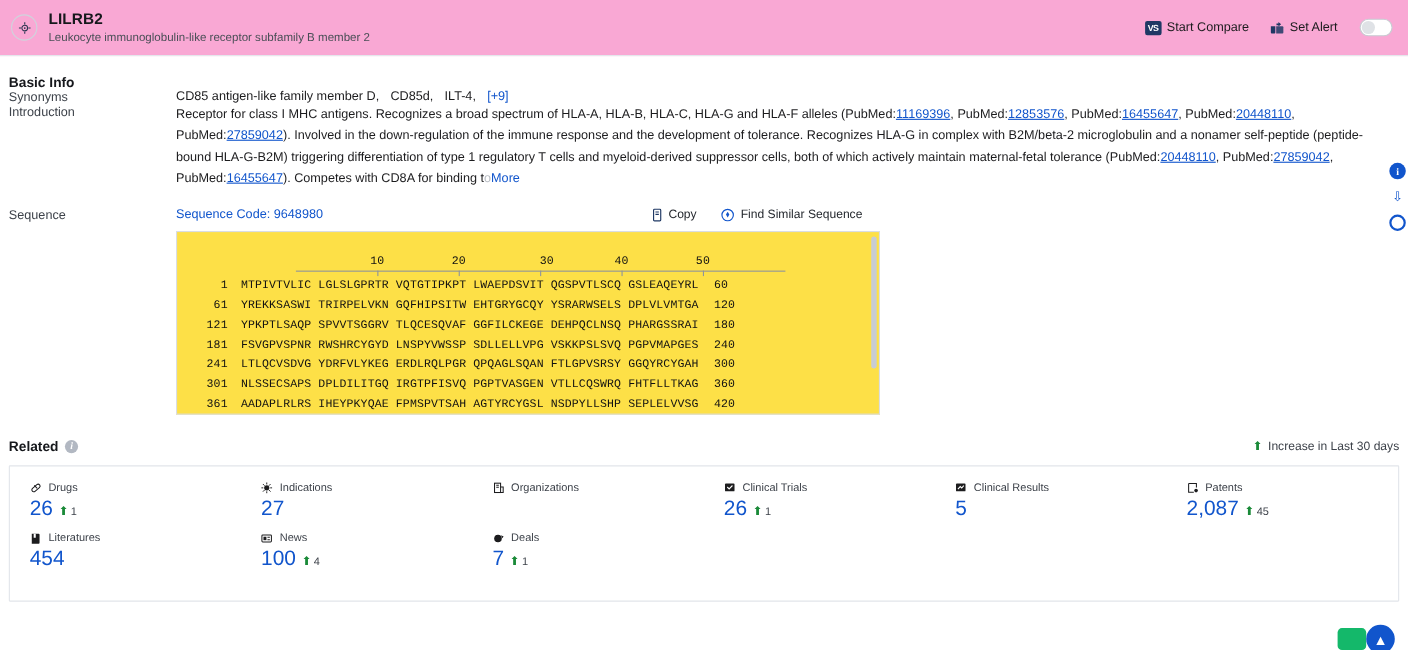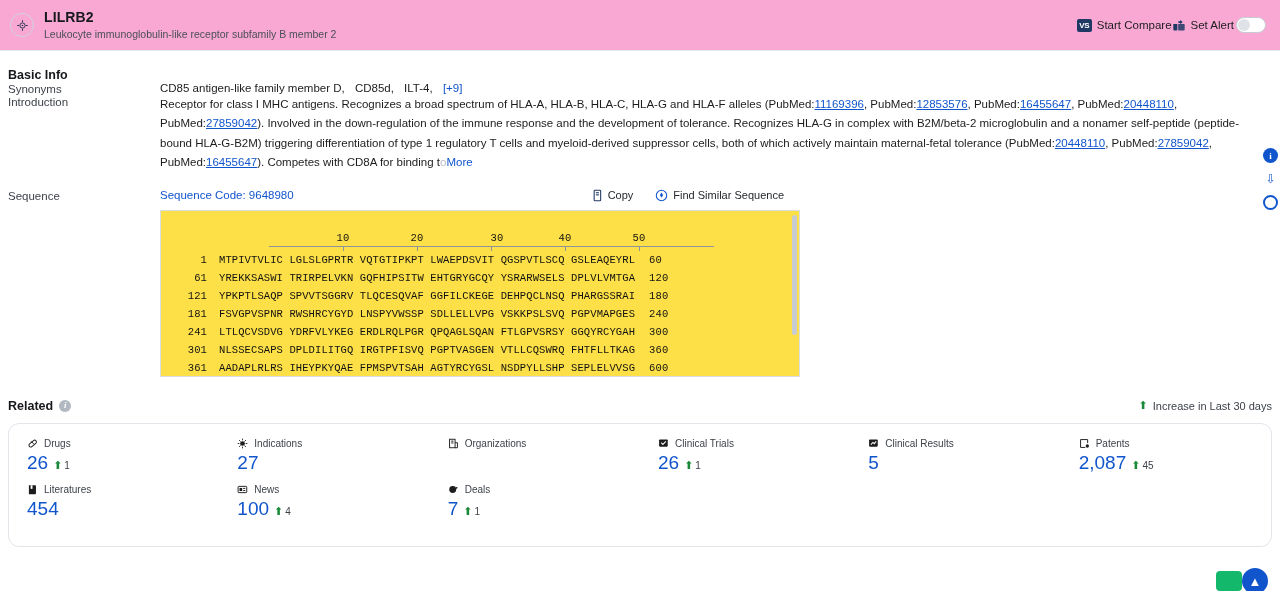--- a/index.html
+++ b/index.html
@@ -31,21 +31,21 @@
   }
   .header-titles { display: flex; flex-direction: column; justify-content: center; }
   .gene-name {
     font-size: 14px; font-weight: bold; color: #16181c;
     line-height: 15px; letter-spacing: .1px;
   }
   .gene-desc {
     font-size: 10.5px; color: #4a4f57; line-height: 14px; margin-top: 2px;
   }
   .header-actions {
-    margin-left: auto; display: flex; align-items: center; gap: 0;
+    margin-left: auto; display: flex; align-items: center; gap: 18px;
   }
   .hdr-btn {
     display: flex; align-items: center; gap: 5px;
     font-size: 11.5px; color: #1c1c1e; cursor: pointer;
   }
   .icon-vs {
     width: 15px; height: 13px; background: #1f3864; border-radius: 2px;
     color: #fff; font-size: 8px; font-weight: bold;
     display: flex; align-items: center; justify-content: center;
     letter-spacing: -.4px;
@@ -159,21 +159,21 @@
   }
   .increase-note {
     margin-left: auto; display: flex; align-items: center; gap: 5px;
     font-size: 11px; color: #3d424a;
   }
   .up-arrow { color: #1a8a38; font-size: 11px; }
 
   .related-card {
     margin-top: 10px;
     border: 1px solid #e2e5ea;
-    border-radius: 11px;
+    border-radius: 1px;
     padding: 14px 0 4px 0;
     background: #fff;
     height: 124px;
     overflow: hidden;
   }
   .stat-grid {
     display: grid;
     grid-template-columns: repeat(6, 1fr);
     row-gap: 10px;
   }
@@ -353,21 +353,21 @@
             <span class="seq-end">300</span>
           </div>
           <div class="seq-line">
             <span class="seq-start">301</span>
             <span class="seq-chunks">NLSSECSAPS DPLDILITGQ IRGTPFISVQ PGPTVASGEN VTLLCQSWRQ FHTFLLTKAG</span>
             <span class="seq-end">360</span>
           </div>
           <div class="seq-line">
             <span class="seq-start">361</span>
             <span class="seq-chunks">AADAPLRLRS IHEYPKYQAE FPMSPVTSAH AGTYRCYGSL NSDPYLLSHP SEPLELVVSG</span>
-            <span class="seq-end">600</span>
+            <span class="seq-end">420</span>
           </div>
         </div>
         <div class="seq-scrollbar"></div>
       </div>
     </div>
   </div>
 
   <div class="related-head">
     <div class="section-title" style="margin:0;">
       <span>Related</span>

